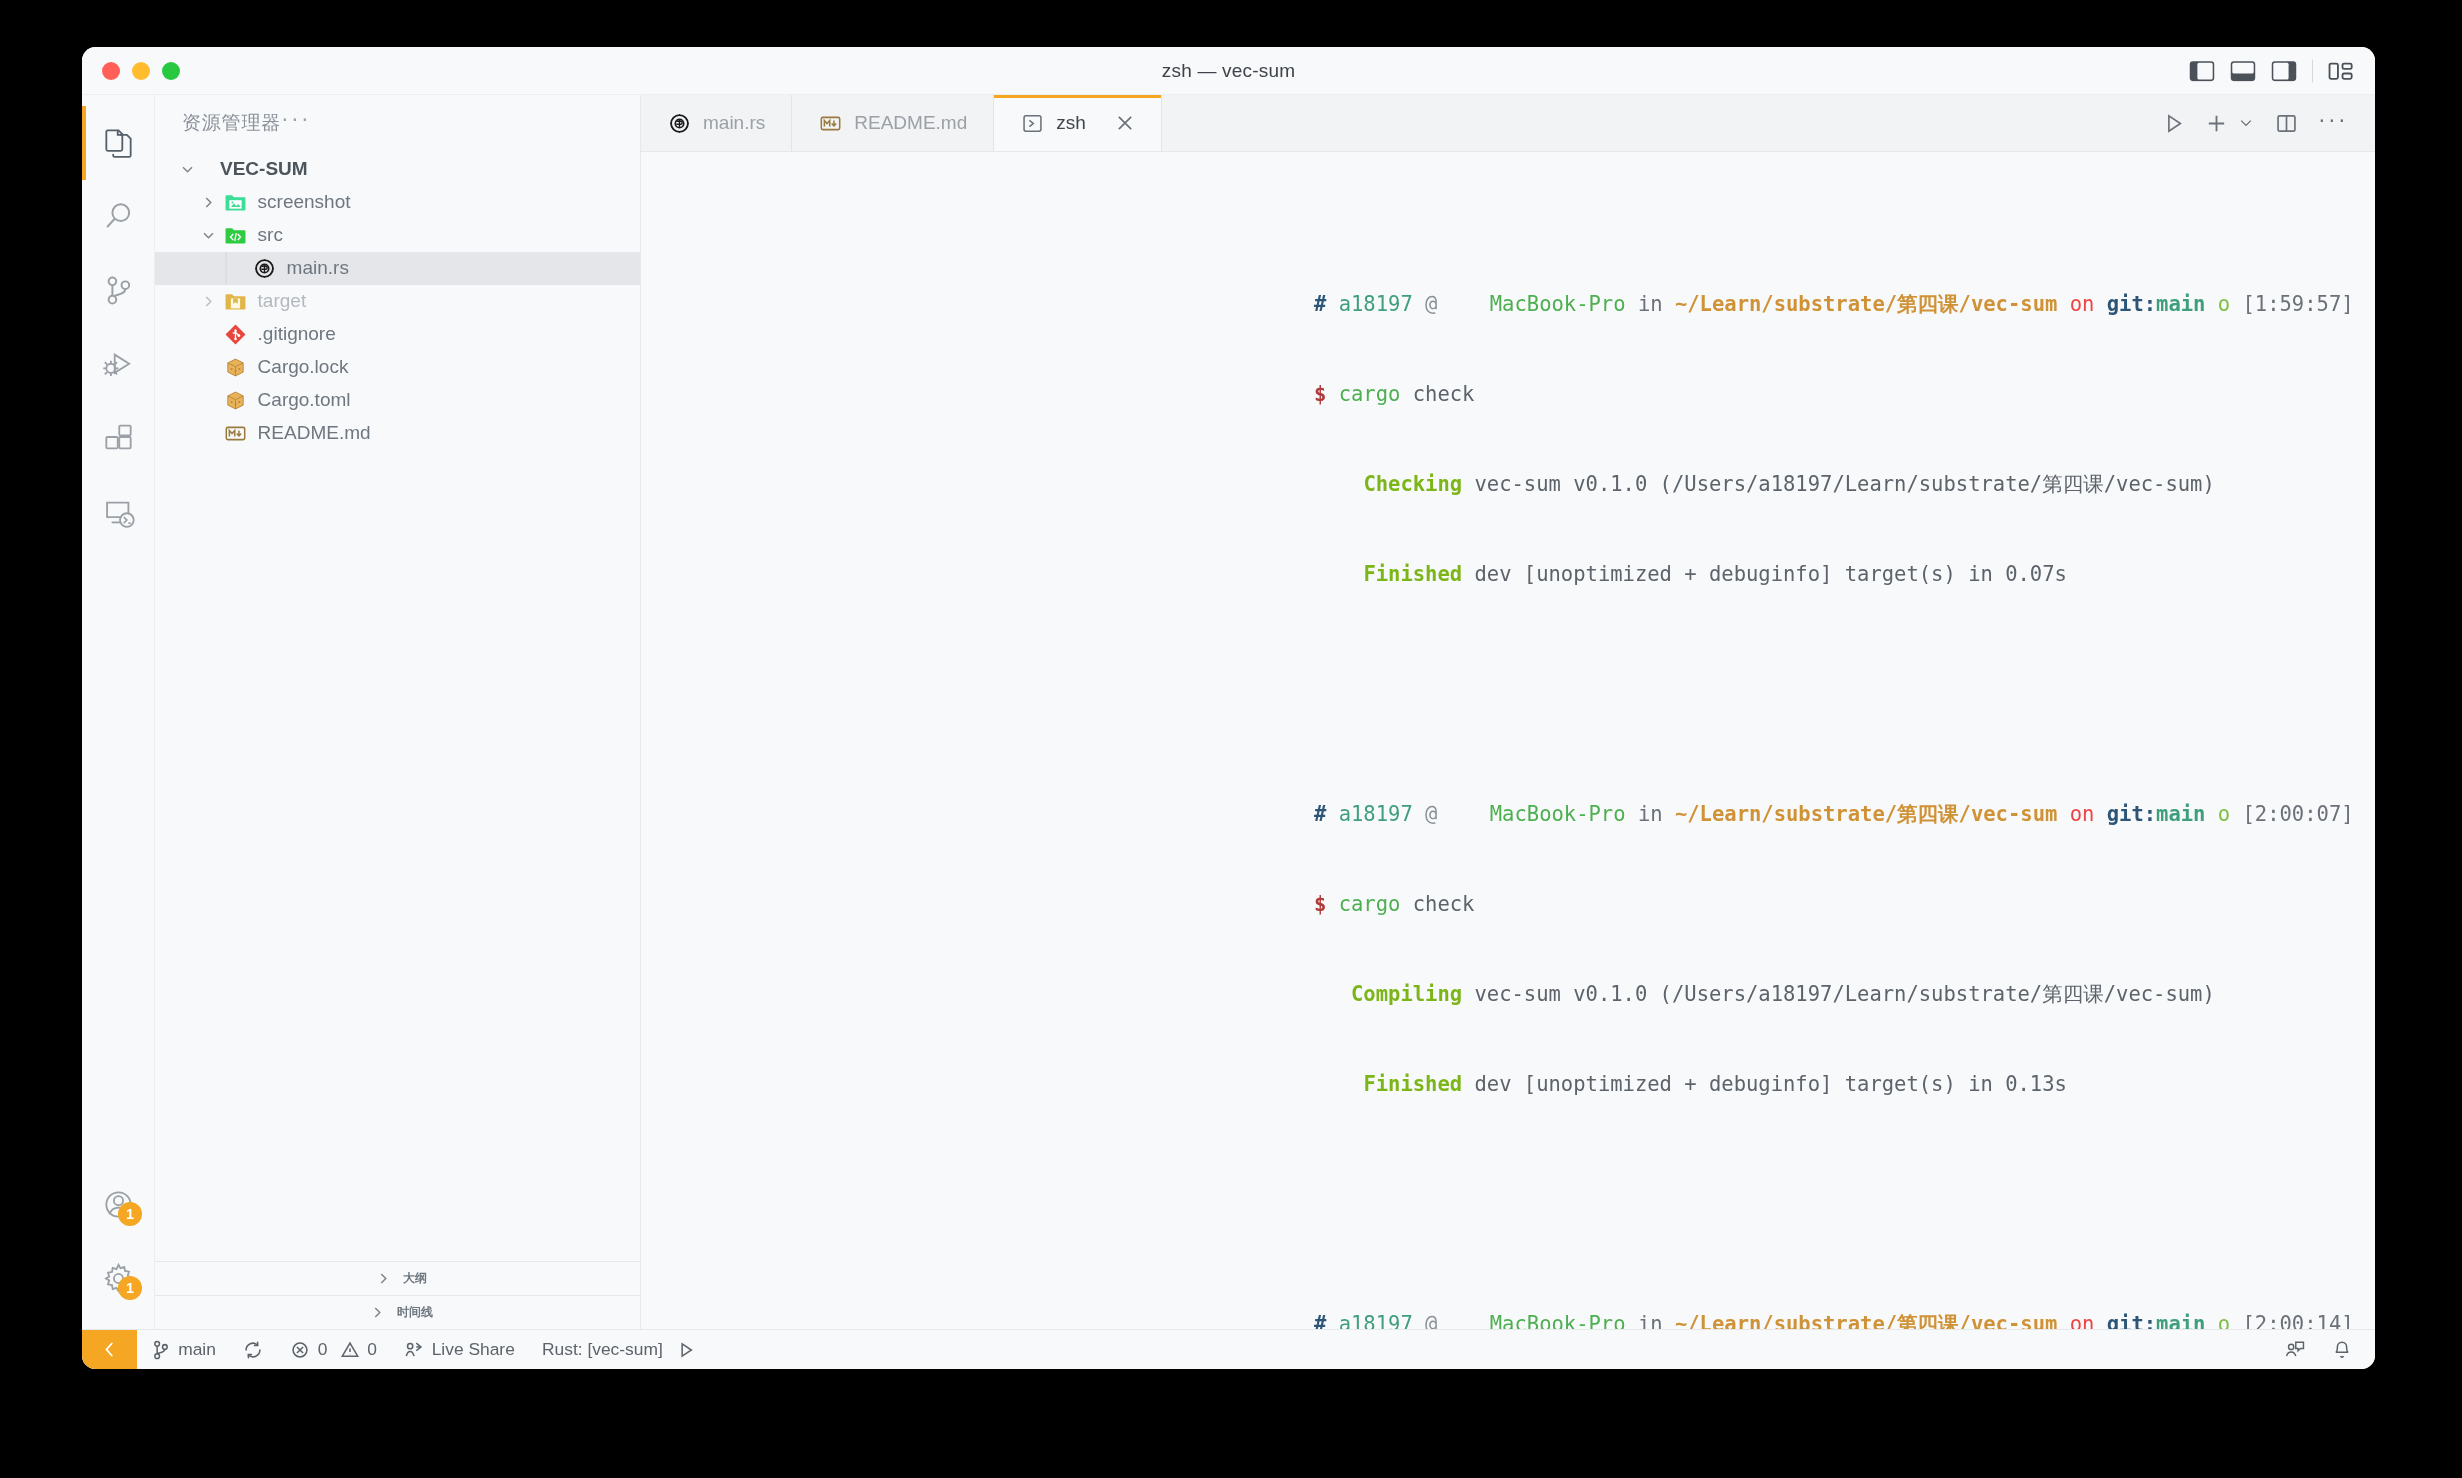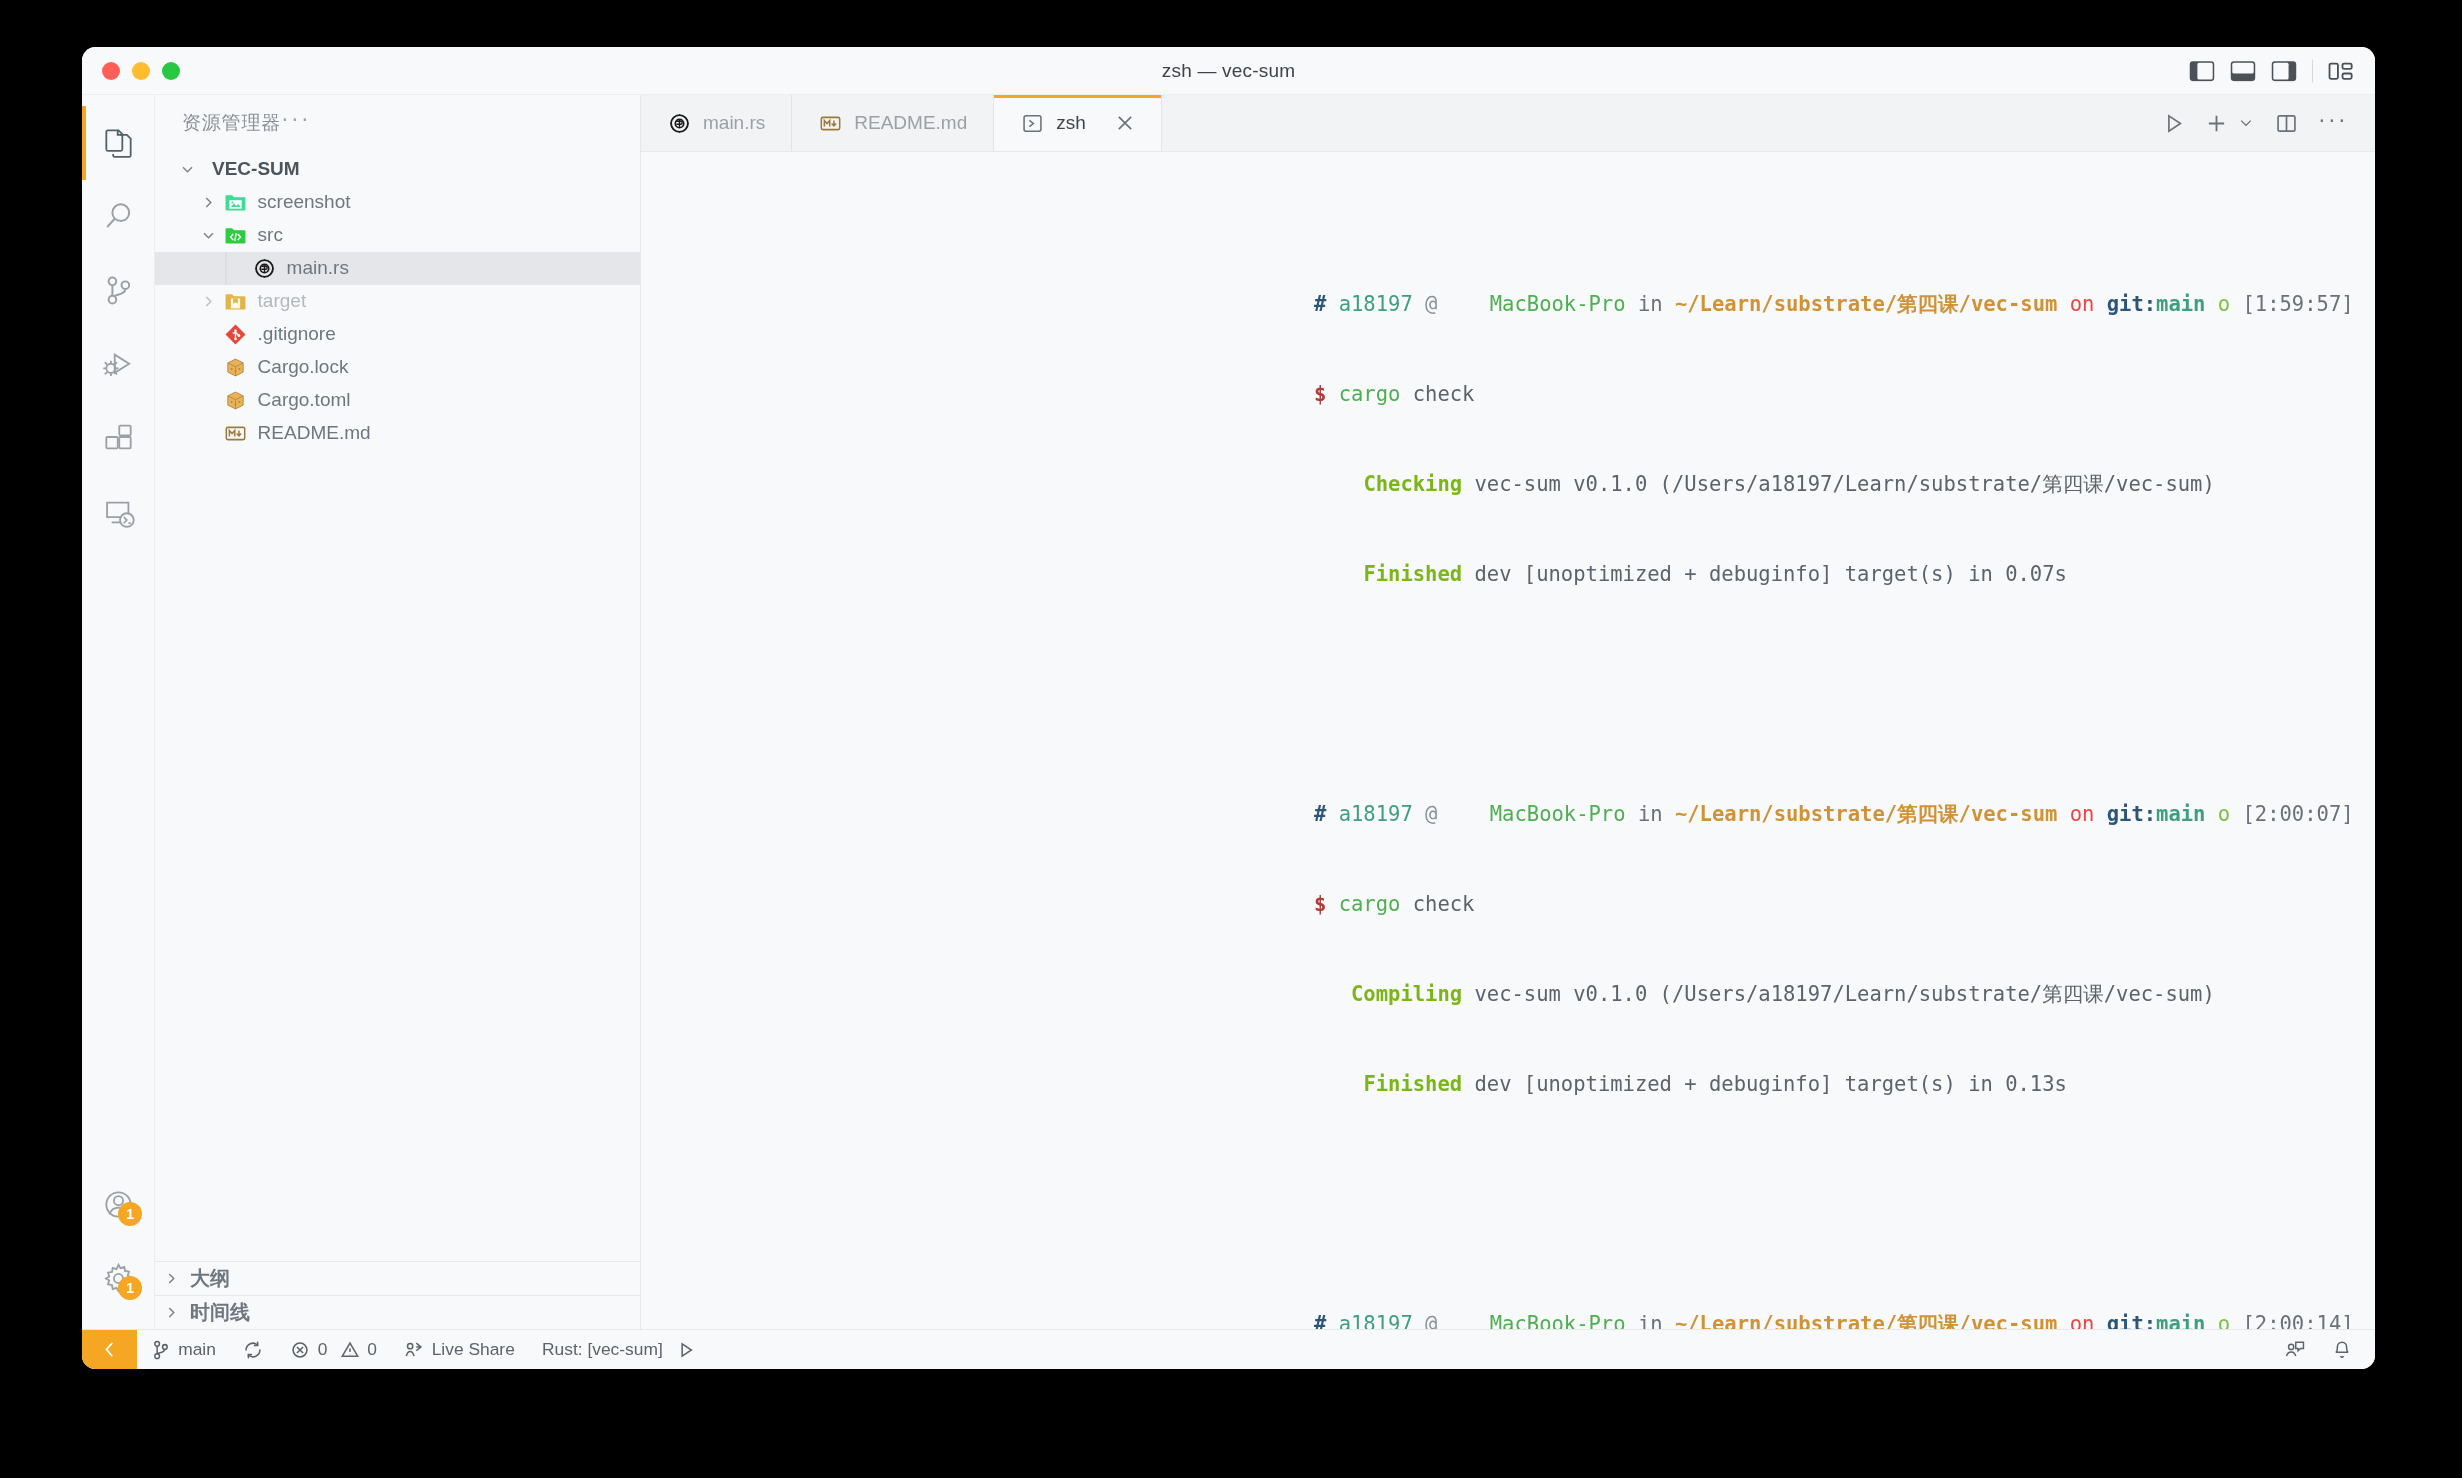--- a/index.html
+++ b/index.html
@@ -54,22 +54,22 @@
   .row.dim .lbl{color:#b3b9bf;}
   .row.dim .chev{color:#b9bfc5;}
   .chev{width:23px;display:flex;align-items:center;justify-content:center;color:#7d858d;font-size:0;flex:0 0 23px;}
   .chev svg{width:15px;height:15px;}
   .ficon{width:30px;flex:0 0 30px;display:flex;align-items:center;justify-content:center;}
   .ficon svg{width:23px;height:23px;}
   .lbl{margin-left:7.6px;}
   .guide{position:absolute;left:0;top:0;bottom:0;width:1.5px;background:#dcdfe2;}
 
   .sb-sections{flex:0 0 auto;}
-  .sb-sec{height:33px;display:flex;align-items:center;font-size:20px;color:#6e7780;font-weight:bold;
-          border-top:0.8px solid #e6e8ea;padding-left:4.5px;}
+  .sb-sec{height:33px;display:flex;align-items:center;font-size:12px;color:#6e7780;font-weight:bold;
+          border-top:0.8px solid #e6e8ea;padding-left:4.5px;justify-content:center;}
 
   
   .editor{flex:1;display:flex;flex-direction:column;min-width:0;background:#f8f9fa;}
   .tabbar{height:56px;flex:0 0 56px;display:flex;align-items:stretch;background:#f2f3f5;border-bottom:0.8px solid #e6e8ea;position:relative;}
   .tabs{display:flex;align-items:stretch;}
   .tab{display:flex;align-items:center;gap:12px;padding:0 26px;min-width:91px;
        font-size:19px;color:#9aa0a6;background:#f2f3f5;border-right:0.8px solid #e2e4e7;position:relative;}
   .tab.active{background:#f8f9fa;color:#40464c;}
   .tab.active:after{content:"";position:absolute;left:0;right:0;top:0;height:3px;background:#f5a623;}
   .tab .ticon{width:24px;height:24px;display:flex;align-items:center;justify-content:center;}
@@ -227,21 +227,21 @@
           <span class="sb-dots">···</span>
         </div>
 
         <div class="tree">
           <div class="row root" style="padding-left:21px;">
             <span class="chev">
               <svg viewBox="0 0 20 20" fill="none" stroke="currentColor" stroke-width="2">
                   <path d="M4 7l6 6 6-6"></path>
                 </svg>
             </span>
-            <span class="lbl" style="margin-left:13px;">VEC-SUM</span>
+            <span class="lbl" style="margin-left:21px;">VEC-SUM</span>
           </div>
 
           <div class="row" style="padding-left:42px;">
             <span class="chev">
               <svg viewBox="0 0 20 20" fill="none" stroke="currentColor" stroke-width="2">
                   <path d="M7 4l6 6-6 6"></path>
                 </svg>
             </span>
             <span class="ficon">
               <svg viewBox="0 0 30 30">

